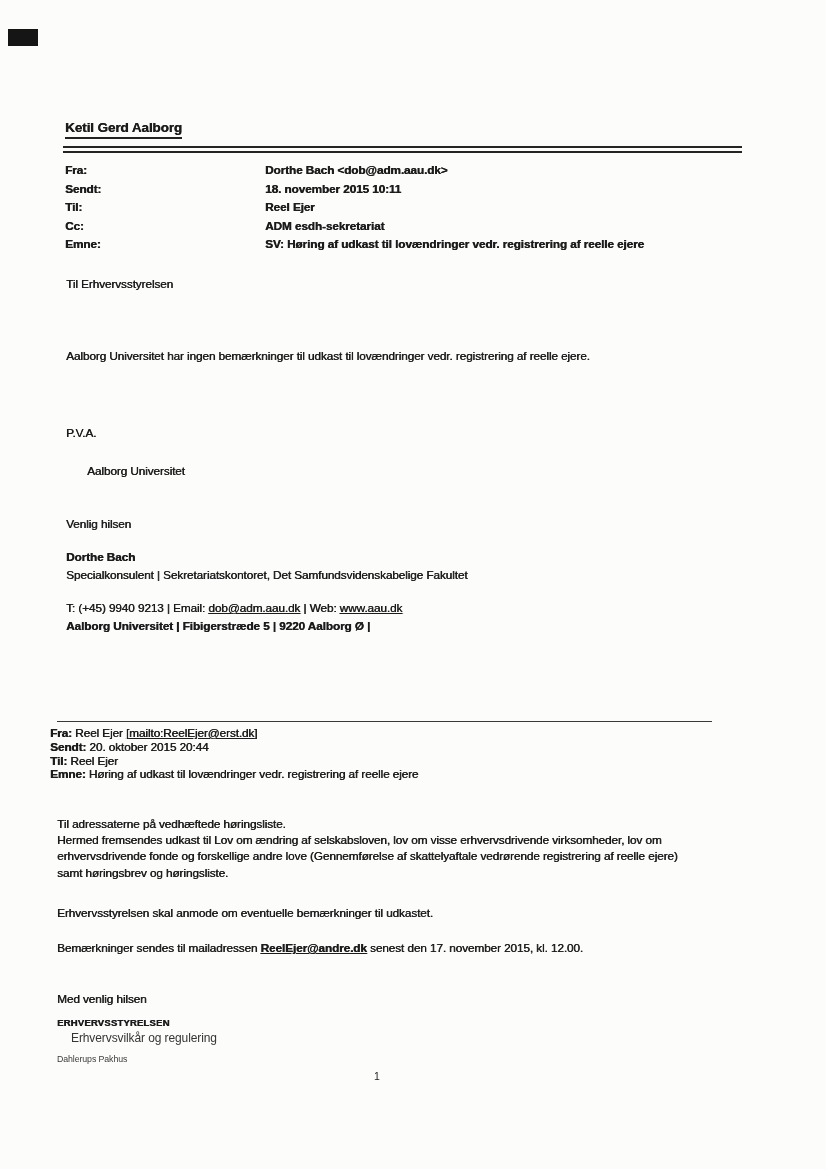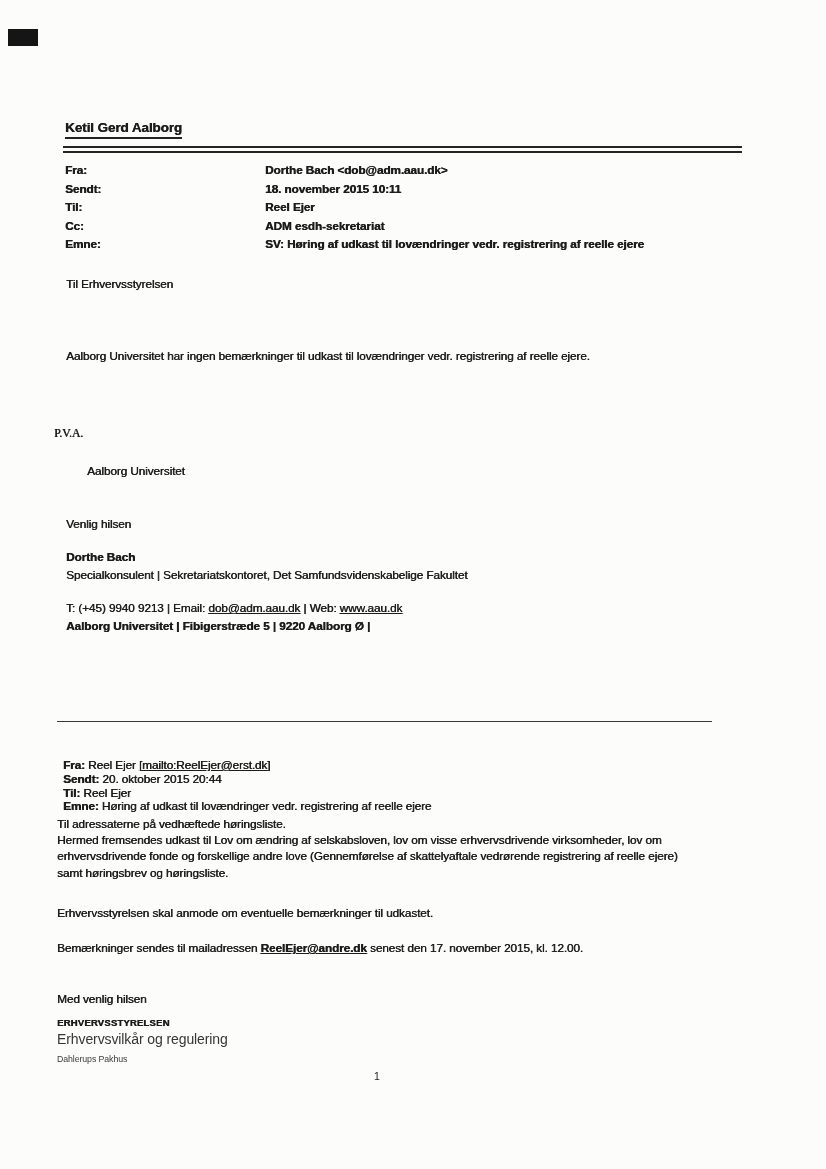--- a/index.html
+++ b/index.html
@@ -35,49 +35,49 @@
     border-top:2.5px solid #242424;
     border-bottom:2px solid #242424;
   }
   .fields { left:65px; top:161px; width:700px; }
   .frow { height:18.5px; line-height:18.5px; white-space:nowrap; }
   .flabel { display:inline-block; width:200px; font-weight:bold; }
   .fvalue { font-weight:bold; }
 
   .greeting   { left:66px; top:277px; }
   .para1      { left:66px; top:349px; white-space:nowrap; }
-  .pva        { left:54px; top:426px;font-family:Liberation Serif, serif; }
+  .pva        { left:66px; top:426px; }
   .org        { left:66px; top:464px;margin-left:21px; }
   .closing1   { left:66px; top:517px; }
   .sig-name   { left:66px; top:550px; font-weight:bold; }
   .sig-title  { left:66px; top:568px; }
   .contact    { left:66px; top:601px; white-space:nowrap; }
   .address    { left:66px; top:619px; font-weight:bold; white-space:nowrap; }
 
   .divider2 {
     left:57px; top:721px; width:655px; height:0;
     border-top:1.6px solid #3a3a3a;
   }
-  .e2-header { left:63px; top:727px; width:720px;margin-top:32px; }
+  .e2-header { left:50px; top:727px; width:720px; }
   .e2-line { line-height:13.8px; white-space:nowrap; }
   .e2-label { font-weight:bold; }
 
   .e2-para1   { left:57px; top:797px;margin-top:20px; }
   .e2-para2   { left:57px; top:832px; width:640px; line-height:16.4px; }
   .e2-para3   { left:57px; top:906px; }
   .e2-para4   { left:57px; top:941px; white-space:nowrap; }
   .e2-closing { left:57px; top:992px; }
 
   .footer-org {
     left:57px; top:1017px;
     font-size:9.5px; font-weight:bold; letter-spacing:0.2px;
   }
   .footer-dept {
-    left:57px; top:1031px;
-    font-size:14px; color:#353535; text-shadow:none;
+    left:71px; top:1031px;
+    font-size:12px; color:#353535; text-shadow:none;
   }
   .footer-building {
     left:57px; top:1054px;
     font-size:8.8px; color:#3c3c3c; text-shadow:none;
   }
   .page-number {
     left:374px; top:1070px;
     font-size:10.5px; text-shadow:none;
   }
 </style>

